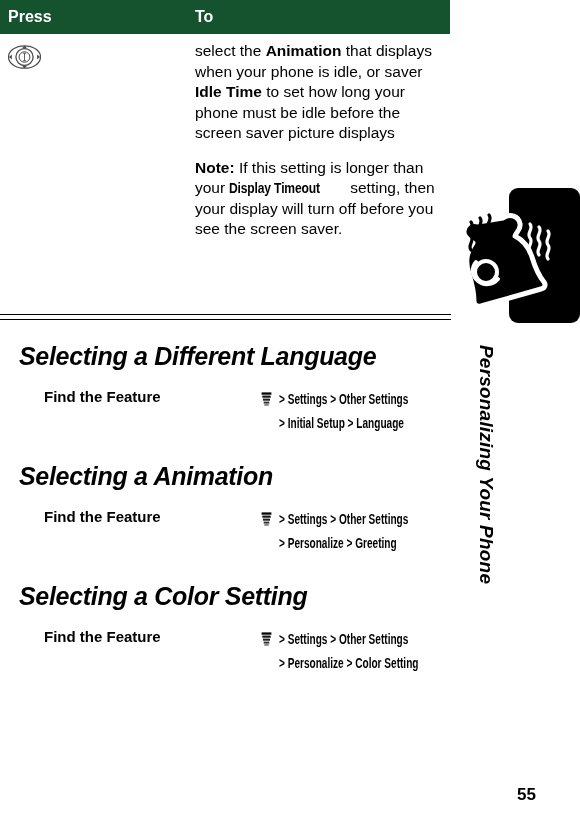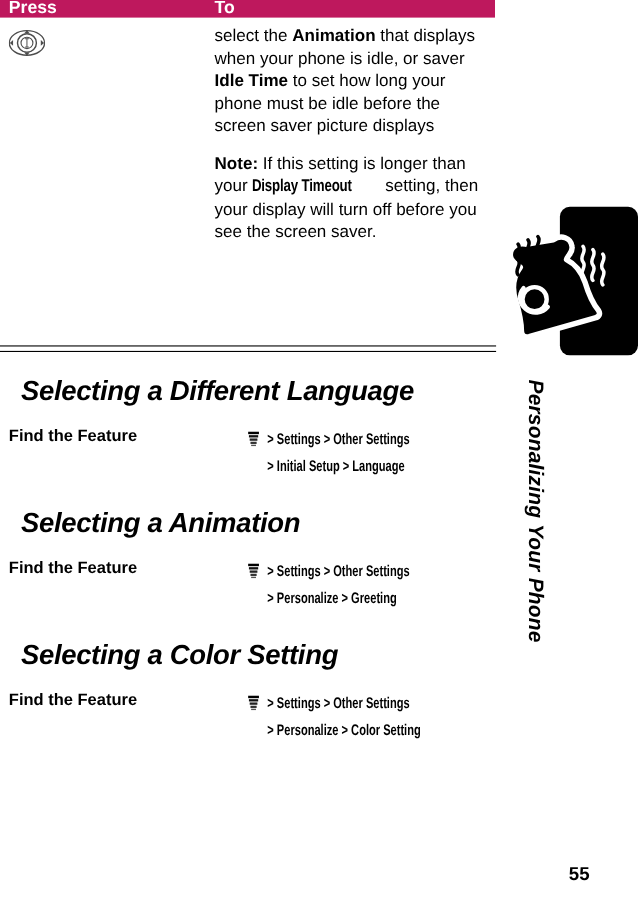--- a/index.html
+++ b/index.html
@@ -24,23 +24,23 @@
   }
 
   
   .press-table {
     position: absolute;
     left: 0;
     top: 0;
     width: 450px;
   }
   .press-head {
-    background: #be185d;
+    background: #14532d;
     color: #ffffff;
-    height: 16px;
+    height: 34px;
     display: flex;
     align-items: center;
     font-weight: bold;
     font-size: 16px;
   }
   .press-head .col-press {
     width: 195px;
     padding-left: 8px;
     box-sizing: border-box;
   }
@@ -117,20 +117,21 @@
     font-style: italic;
     letter-spacing: -0.3px;
     margin: 0;
     padding: 0 0 0 19px;
     white-space: nowrap;
   }
 
   .fif-row {
     display: flex;
     margin-top: 17px;
+    margin-left: 36px;
   }
   .fif-label {
     width: 225px;
     flex: 0 0 225px;
     padding-left: 8px;
     box-sizing: border-box;
     font-weight: bold;
     font-size: 15px;
   }
   .fif-path {

